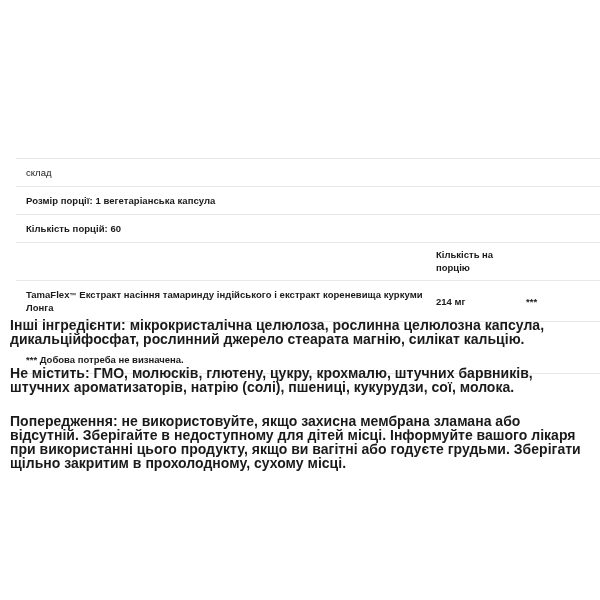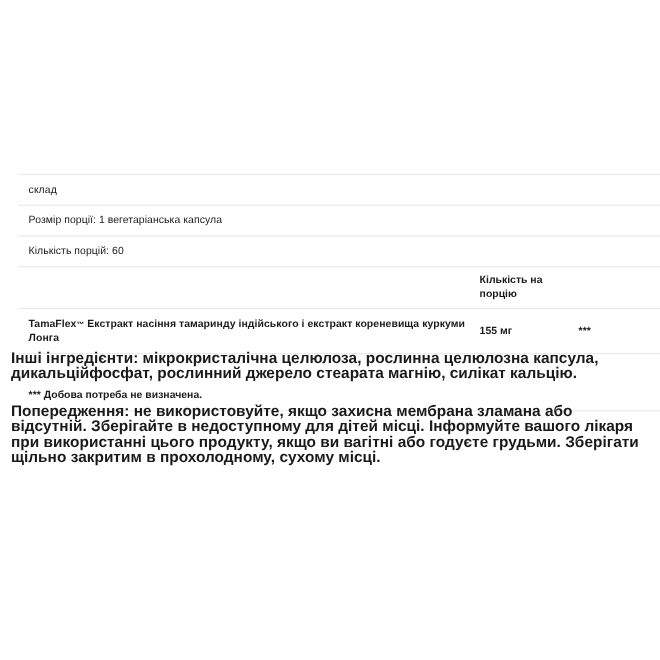--- a/index.html
+++ b/index.html
@@ -59,21 +59,21 @@
   }
 
   .cell-dv {
     flex: 1 1 auto;
     font-size: 9.5px;
     line-height: 13px;
     font-weight: bold;
   }
 
   .bold {
-    font-weight: normal;
+    font-weight: bold;
   }
   .regular {
     font-weight: normal;
   }
 
   
   .head-row {
     display: flex;
     align-items: flex-end;
     border-bottom: 1px solid #e8e8e8;
@@ -158,28 +158,29 @@
     <div class="head-row">
       <div class="cell-name"></div>
       <div class="cell-amount">Кількість на порцію</div>
     </div>
 
     <div class="row ingredient-row">
       <div class="cell-name bold">
         <span>TamaFlex</span><span class="tm">™</span>
         <span>Екстракт насіння тамаринду індійського і екстракт кореневища куркуми Лонга</span>
       </div>
-      <div class="cell-amount">155 мг</div>
+      <div class="cell-amount">214 мг</div>
       <div class="cell-dv">***</div>
     </div>
 
     <div class="row note-row">
       <div class="note-text">*** Добова потреба не визначена.</div>
     </div>
 
   </div>
 
   <div class="paras">
     <p class="para">Інші інгредієнти: мікрокристалічна целюлоза, рослинна целюлозна капсула, дикальційфосфат, рослинний джерело стеарата магнію, силікат кальцію.</p>
+    <p class="para">Не містить: ГМО, молюсків, глютену, цукру, крохмалю, штучних барвників, штучних ароматизаторів, натрію (солі), пшениці, кукурудзи, сої, молока.</p>
     <p class="para last">Попередження: не використовуйте, якщо захисна мембрана зламана або відсутній. Зберігайте в недоступному для дітей місці. Інформуйте вашого лікаря при використанні цього продукту, якщо ви вагітні або годуєте грудьми. Зберігати щільно закритим в прохолодному, сухому місці.</p>
   </div>
 
 </div>
 
 </body></html>

